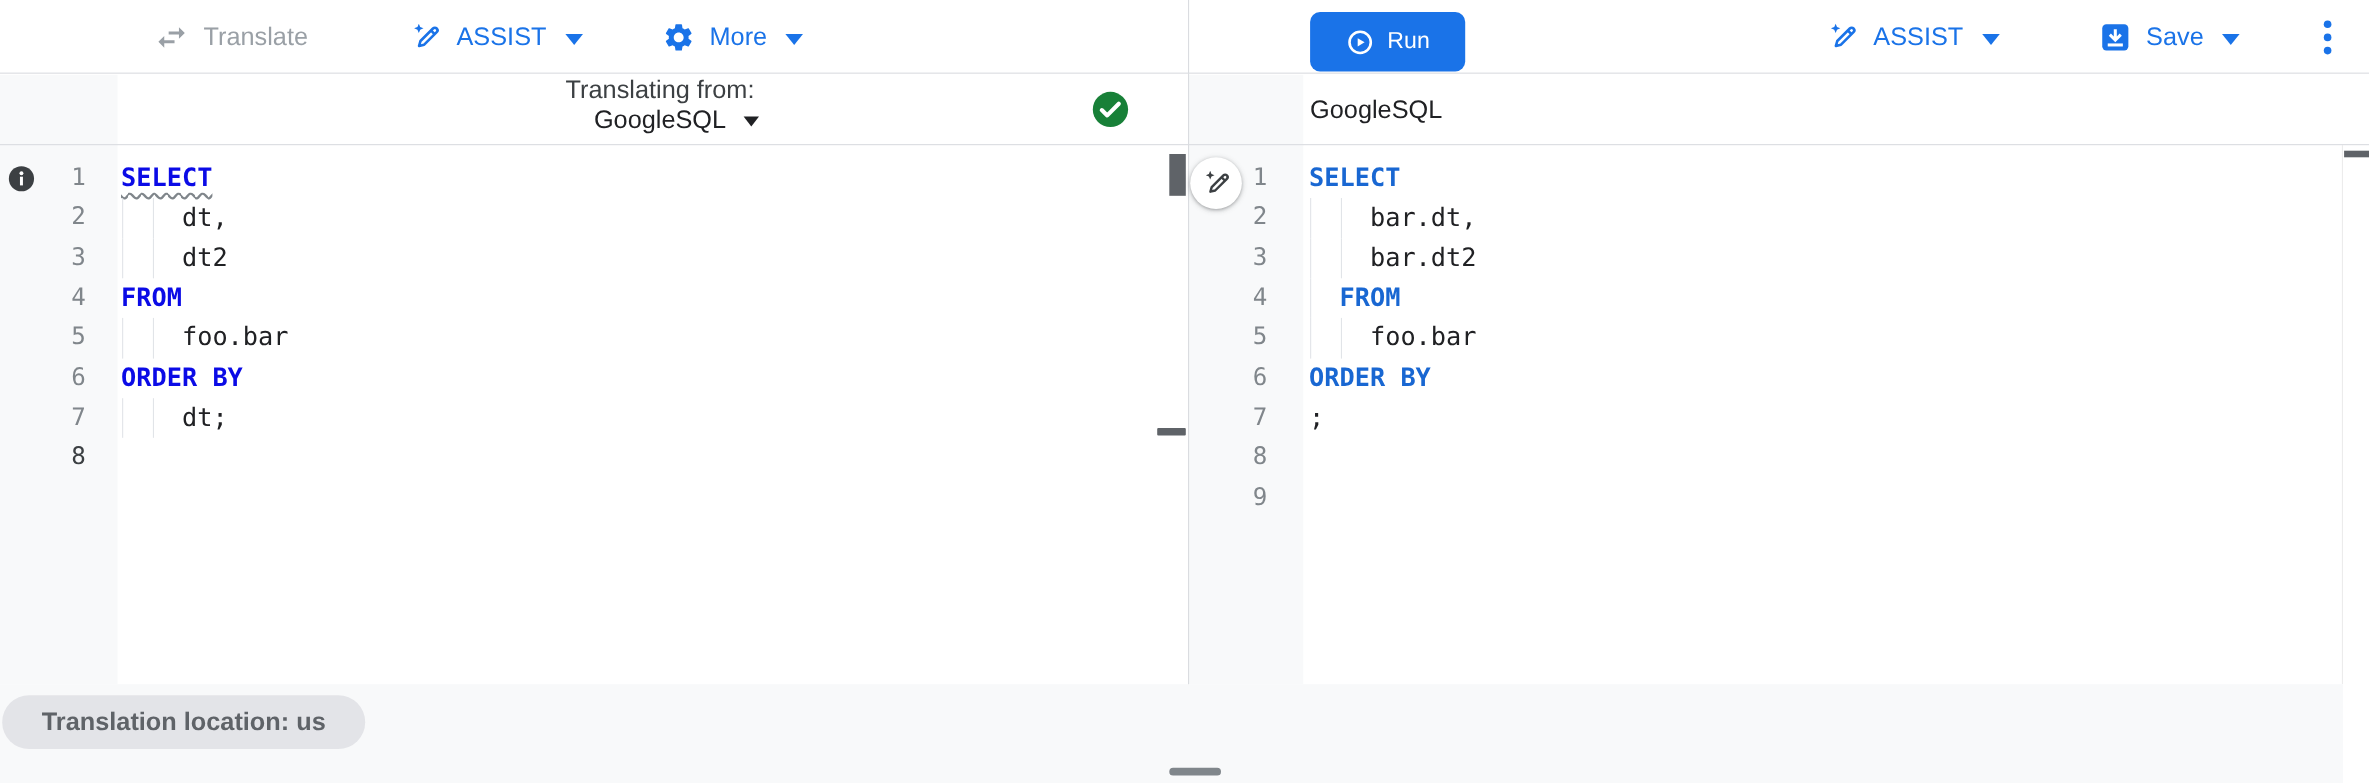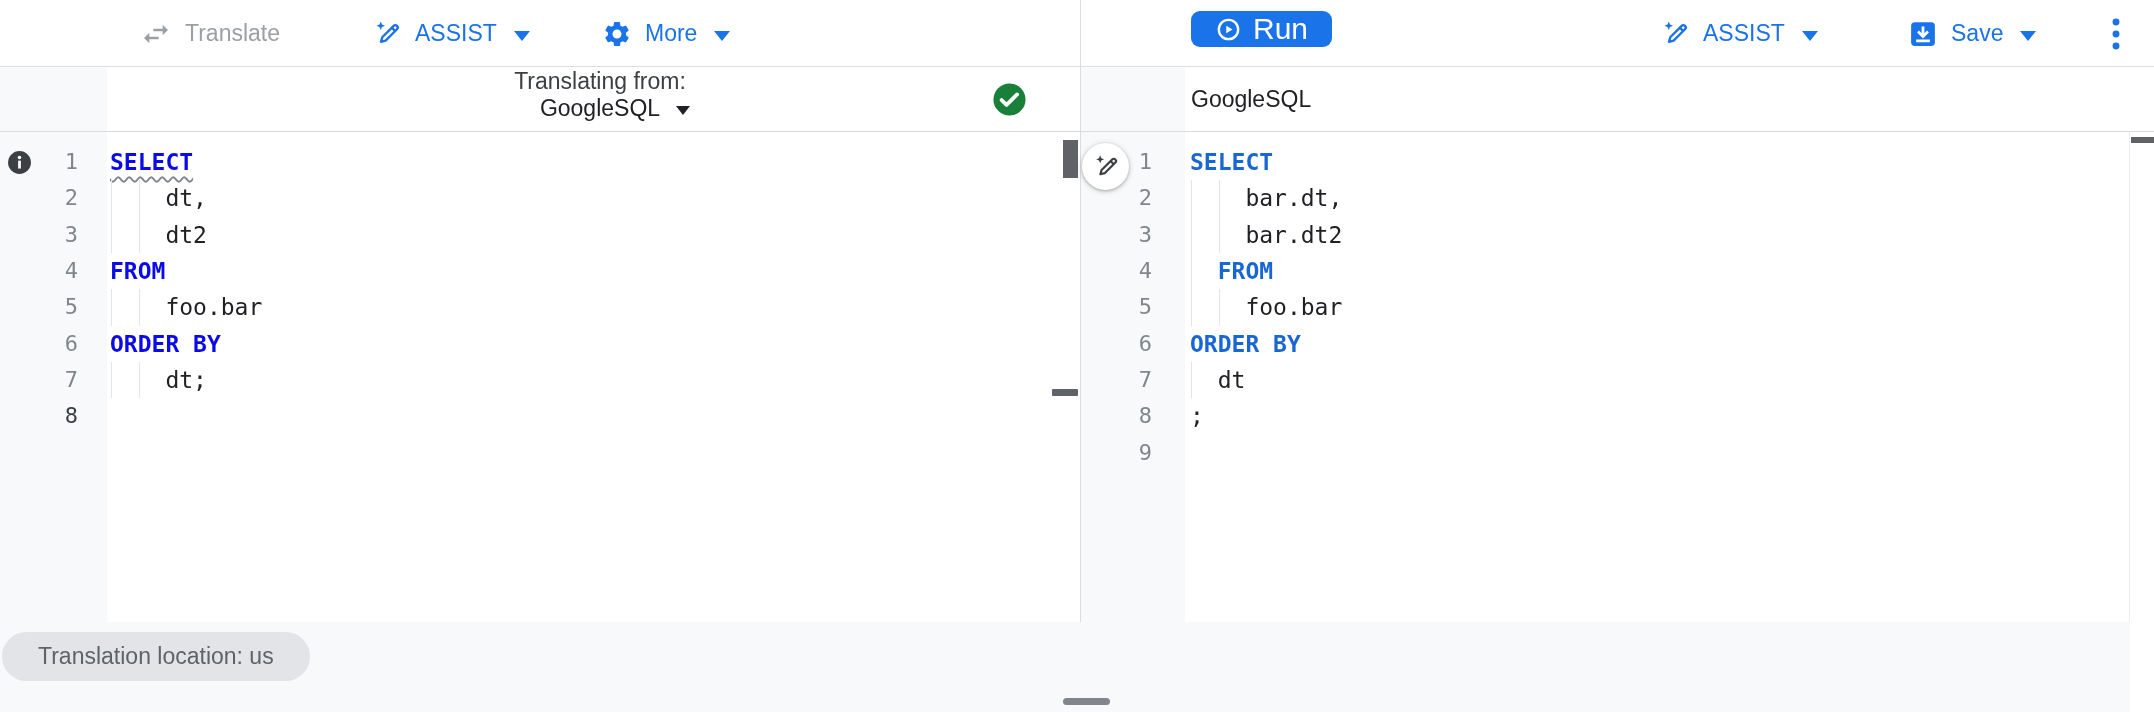--- a/index.html
+++ b/index.html
@@ -14,21 +14,21 @@
   html,body{width:2154px;height:712px;overflow:hidden;background:#fff;}
   body{font-family:"Liberation Sans", sans-serif;color:#202124;}
   .app{position:relative;width:2154px;height:712px;background:#fff;}
 
   
   .toolbar{position:absolute;left:0;top:0;width:2154px;height:67px;background:#fff;border-bottom:1px solid var(--border);}
   .tbtn{position:absolute;top:0;height:67px;display:inline-flex;align-items:center;gap:13px;font-size:23px;font-weight:500;color:var(--accent);cursor:pointer;white-space:nowrap;}
   .tbtn svg{flex:0 0 auto;}
   .tbtn.disabled{color:var(--disabled);cursor:default;justify-content:center;}
   .caret{width:0;height:0;border-left:8px solid transparent;border-right:8px solid transparent;border-top:10px solid currentColor;display:inline-block;margin-left:4px;transform:translateY(2px);}
-  .run-btn{position:absolute;left:1191px;top:11px;width:141px;height:36px;background:var(--accent);border:none;border-radius:9px;display:flex;align-items:center;justify-content:center;gap:11px;color:#fff;font-size:30px;font-weight:500;font-family:"Liberation Sans",sans-serif;cursor:pointer;}
+  .run-btn{position:absolute;left:1191px;top:11px;width:141px;height:54px;background:var(--accent);border:none;border-radius:9px;display:flex;align-items:center;justify-content:center;gap:11px;color:#fff;font-size:21px;font-weight:500;font-family:"Liberation Sans",sans-serif;cursor:pointer;}
   .tb-divider{position:absolute;left:1080px;top:0;width:1px;height:67px;background:var(--border);}
 
   
   .v-divider{position:absolute;left:1080px;top:67px;width:1px;height:555px;background:var(--border);z-index:3;}
   .header-border{position:absolute;left:0;top:131px;width:2154px;height:1px;background:var(--border);z-index:4;}
 
   .gutter-left{position:absolute;left:0;top:68px;width:107px;height:554px;background:var(--gutter);}
   .gutter-right{position:absolute;left:1081px;top:68px;width:104px;height:554px;background:var(--gutter);}
 
   .pane-header{position:absolute;top:68px;height:63px;background:#fff;display:flex;align-items:center;font-size:23px;color:#202124;}
@@ -60,21 +60,21 @@
 
   .info-badge{position:absolute;left:7px;top:150px;width:25px;height:25px;cursor:pointer;z-index:2;}
   .scroll-thumb-left{position:absolute;left:1063px;top:140px;width:15px;height:38px;background:var(--thumb);z-index:3;cursor:pointer;}
   .divider-handle{position:absolute;left:1052px;top:389px;width:26px;height:7px;background:var(--thumb);border-radius:1px;z-index:4;cursor:col-resize;}
   .right-track-line{position:absolute;left:2129px;top:132px;width:1px;height:490px;background:#ececec;}
   .scroll-thumb-right{position:absolute;left:2131px;top:137px;width:23px;height:6px;background:var(--thumb);cursor:pointer;}
 
   .wand-btn{position:absolute;left:1082px;top:143px;width:47px;height:47px;border-radius:50%;background:#fff;border:none;box-shadow:0 1px 3px rgba(60,64,67,.35),0 1px 6px rgba(60,64,67,.2);display:flex;align-items:center;justify-content:center;cursor:pointer;z-index:6;}
 
   
-  .footer{position:absolute;left:0;top:622px;width:2130px;height:90px;background:var(--pagebg);}
+  .footer{position:absolute;left:0;top:622px;width:2130px;height:90px;background:var(--pagebg);font-weight:bold;}
   .chip{position:absolute;left:2px;top:10px;height:49px;padding:0 36px;background:var(--chipbg);border-radius:25px;display:inline-flex;align-items:center;font-size:23px;color:var(--chiptext);white-space:nowrap;}
   .bottom-handle{position:absolute;left:1063px;top:76px;width:47px;height:7px;border-radius:4px;background:var(--handle);cursor:row-resize;}
 </style>
 </head>
 <body>
 
 <div class="app">
 
   <div class="toolbar">
     <div class="tbtn disabled" style="left:140px;">
@@ -190,21 +190,20 @@
       <div class="gutter-num">9</div>
     </div>
   <div class="code-area right">
     <div class="code-pane" id="code-right">
         <div class="code-line"><span class="kw">SELECT</span></div>
         <div class="code-line"><span class="guide" style="left: 6px;"></span><span class="guide" style="left: 33.7px;"></span><span>    bar.dt,</span></div>
         <div class="code-line"><span class="guide" style="left: 6px;"></span><span class="guide" style="left: 33.7px;"></span><span>    bar.dt2</span></div>
         <div class="code-line"><span class="guide" style="left: 6px;"></span><span>  </span><span class="kw">FROM</span></div>
         <div class="code-line"><span class="guide" style="left: 6px;"></span><span class="guide" style="left: 33.7px;"></span><span>    foo.bar</span></div>
         <div class="code-line"><span class="kw">ORDER BY</span></div>
-        <div class="code-line"><span class="guide" style="left: 6px;"></span><span>  dt</span></div>
         <div class="code-line"><span>;</span></div>
         <div class="code-line"></div>
       </div>
   </div>
 
   <div class="info-badge">
     <svg width="25" height="25" viewBox="0 0 24 24">
         <circle cx="12" cy="12" r="11" fill="#3c4043"></circle>
         <circle cx="12" cy="7.2" r="1.7" fill="#fff"></circle>
         <rect x="10.7" y="10.2" width="2.6" height="7.6" fill="#fff"></rect>

